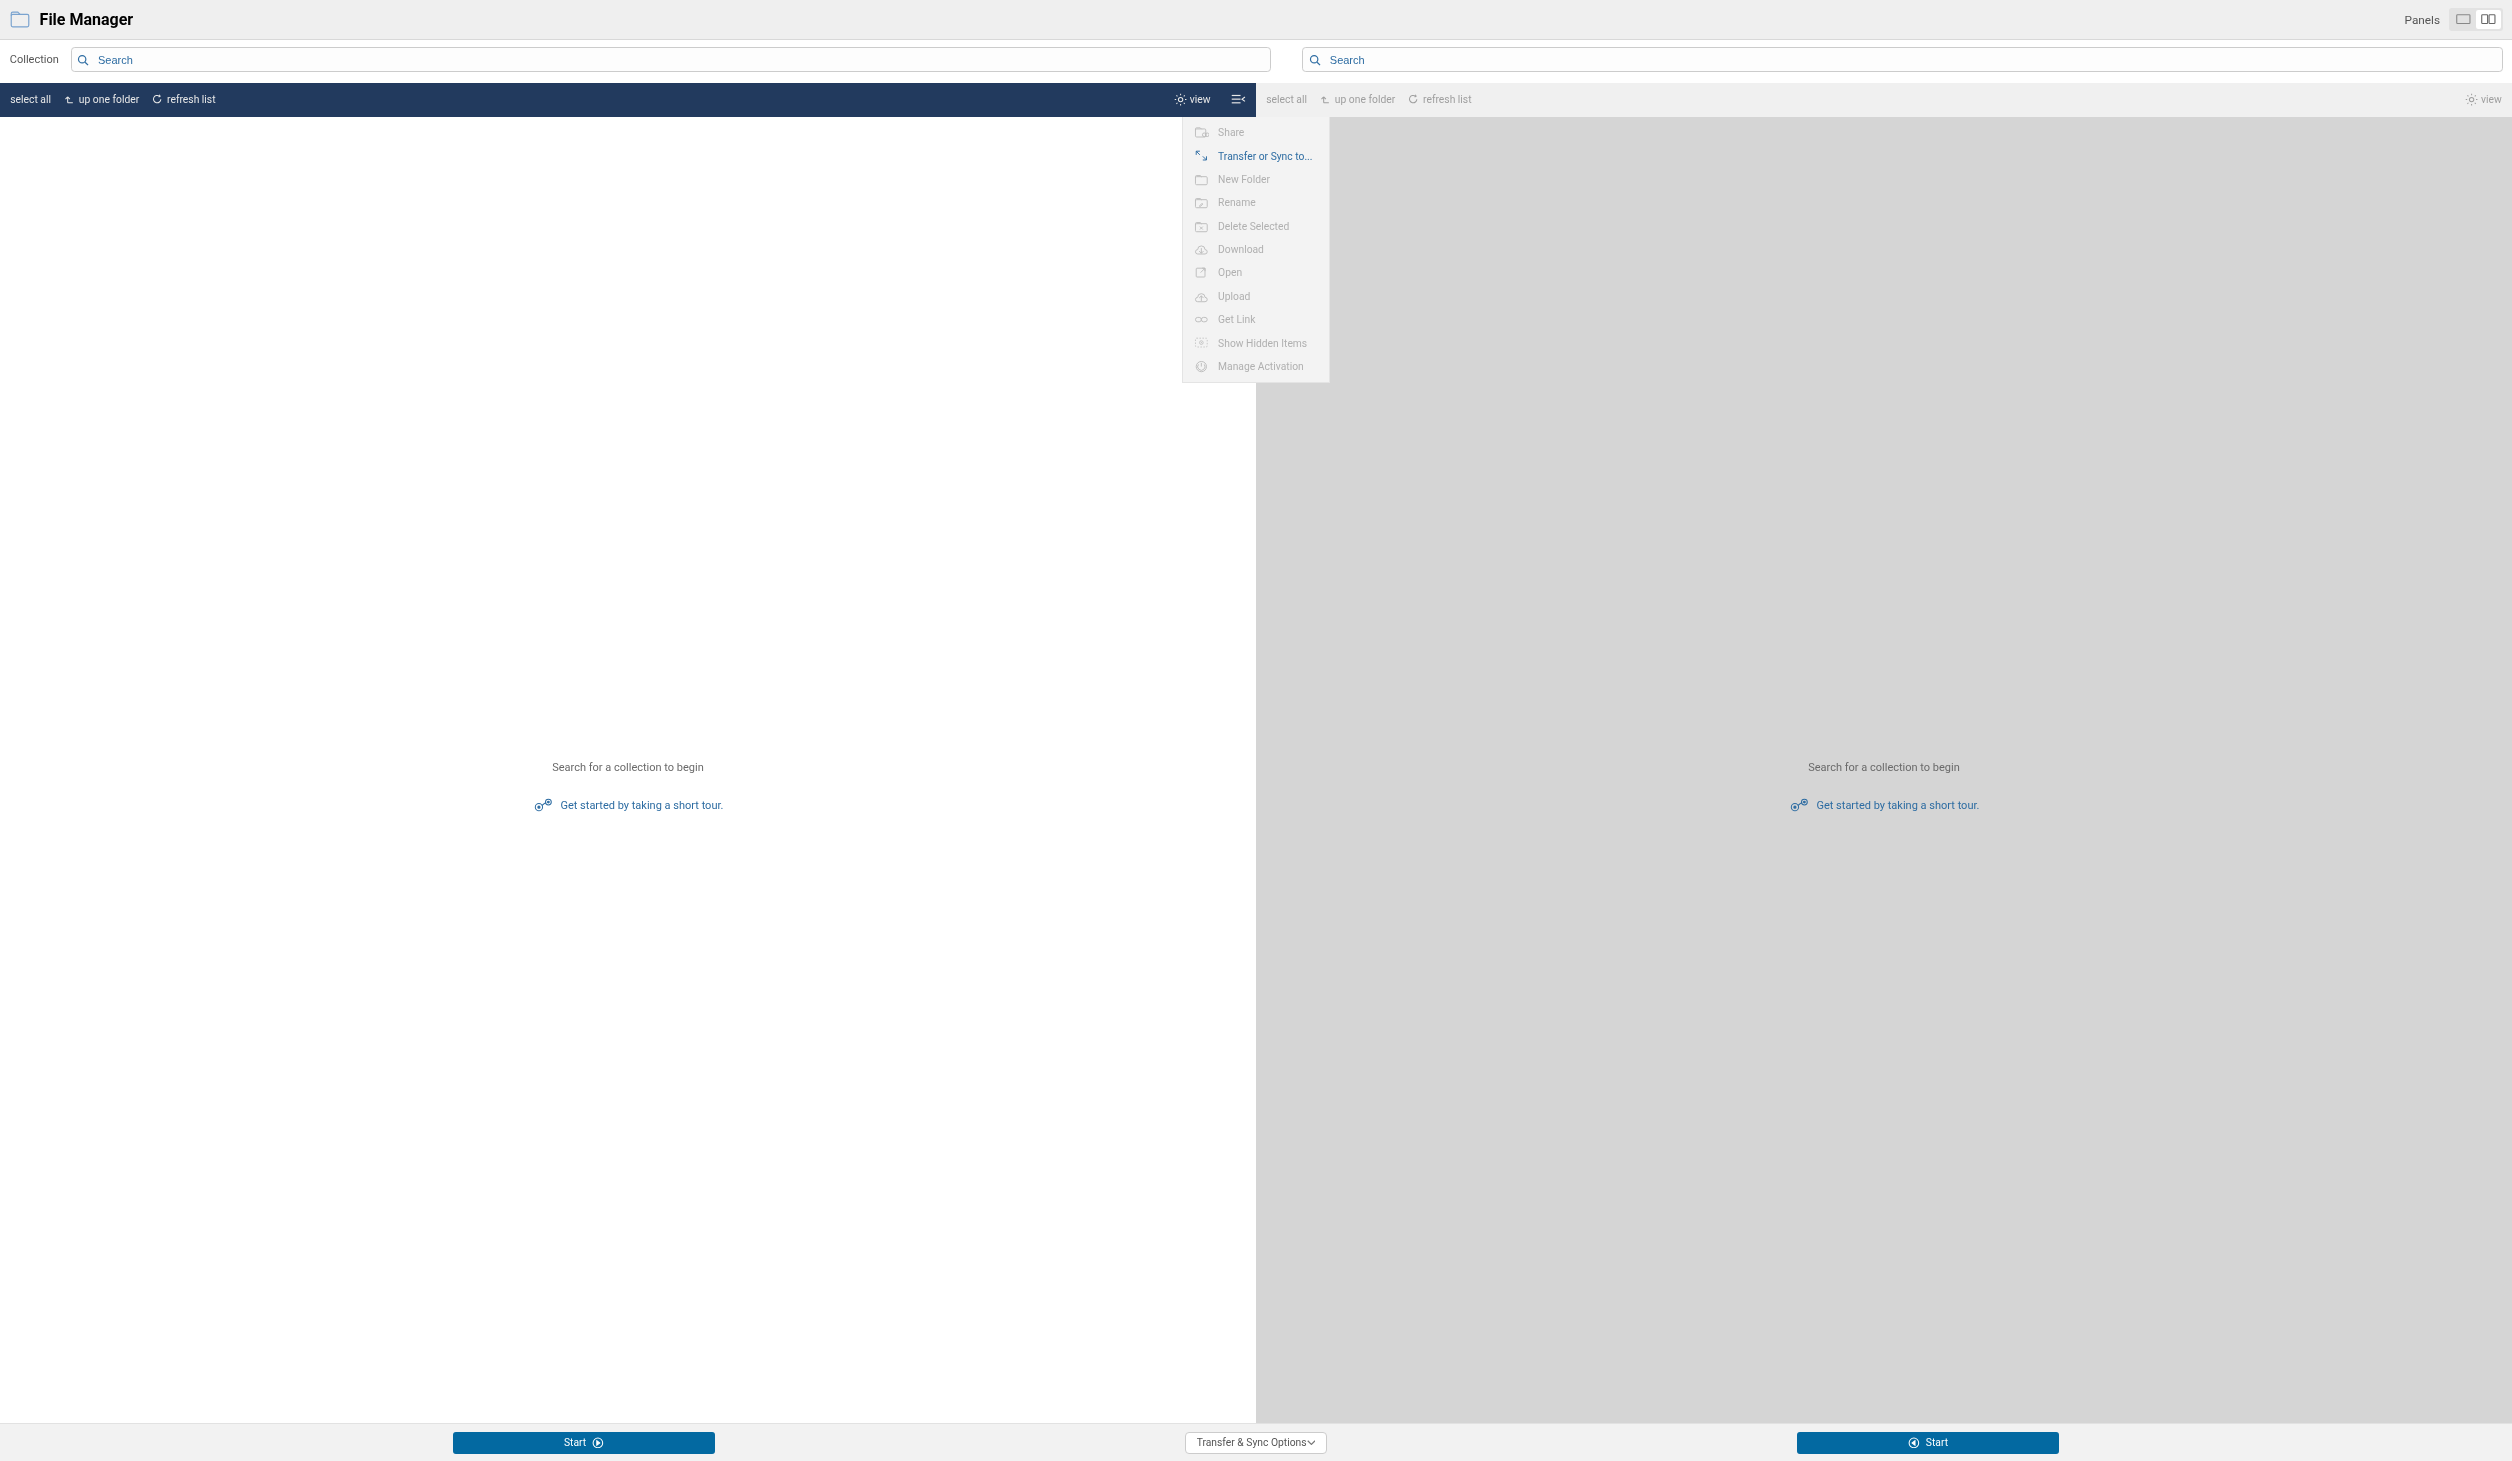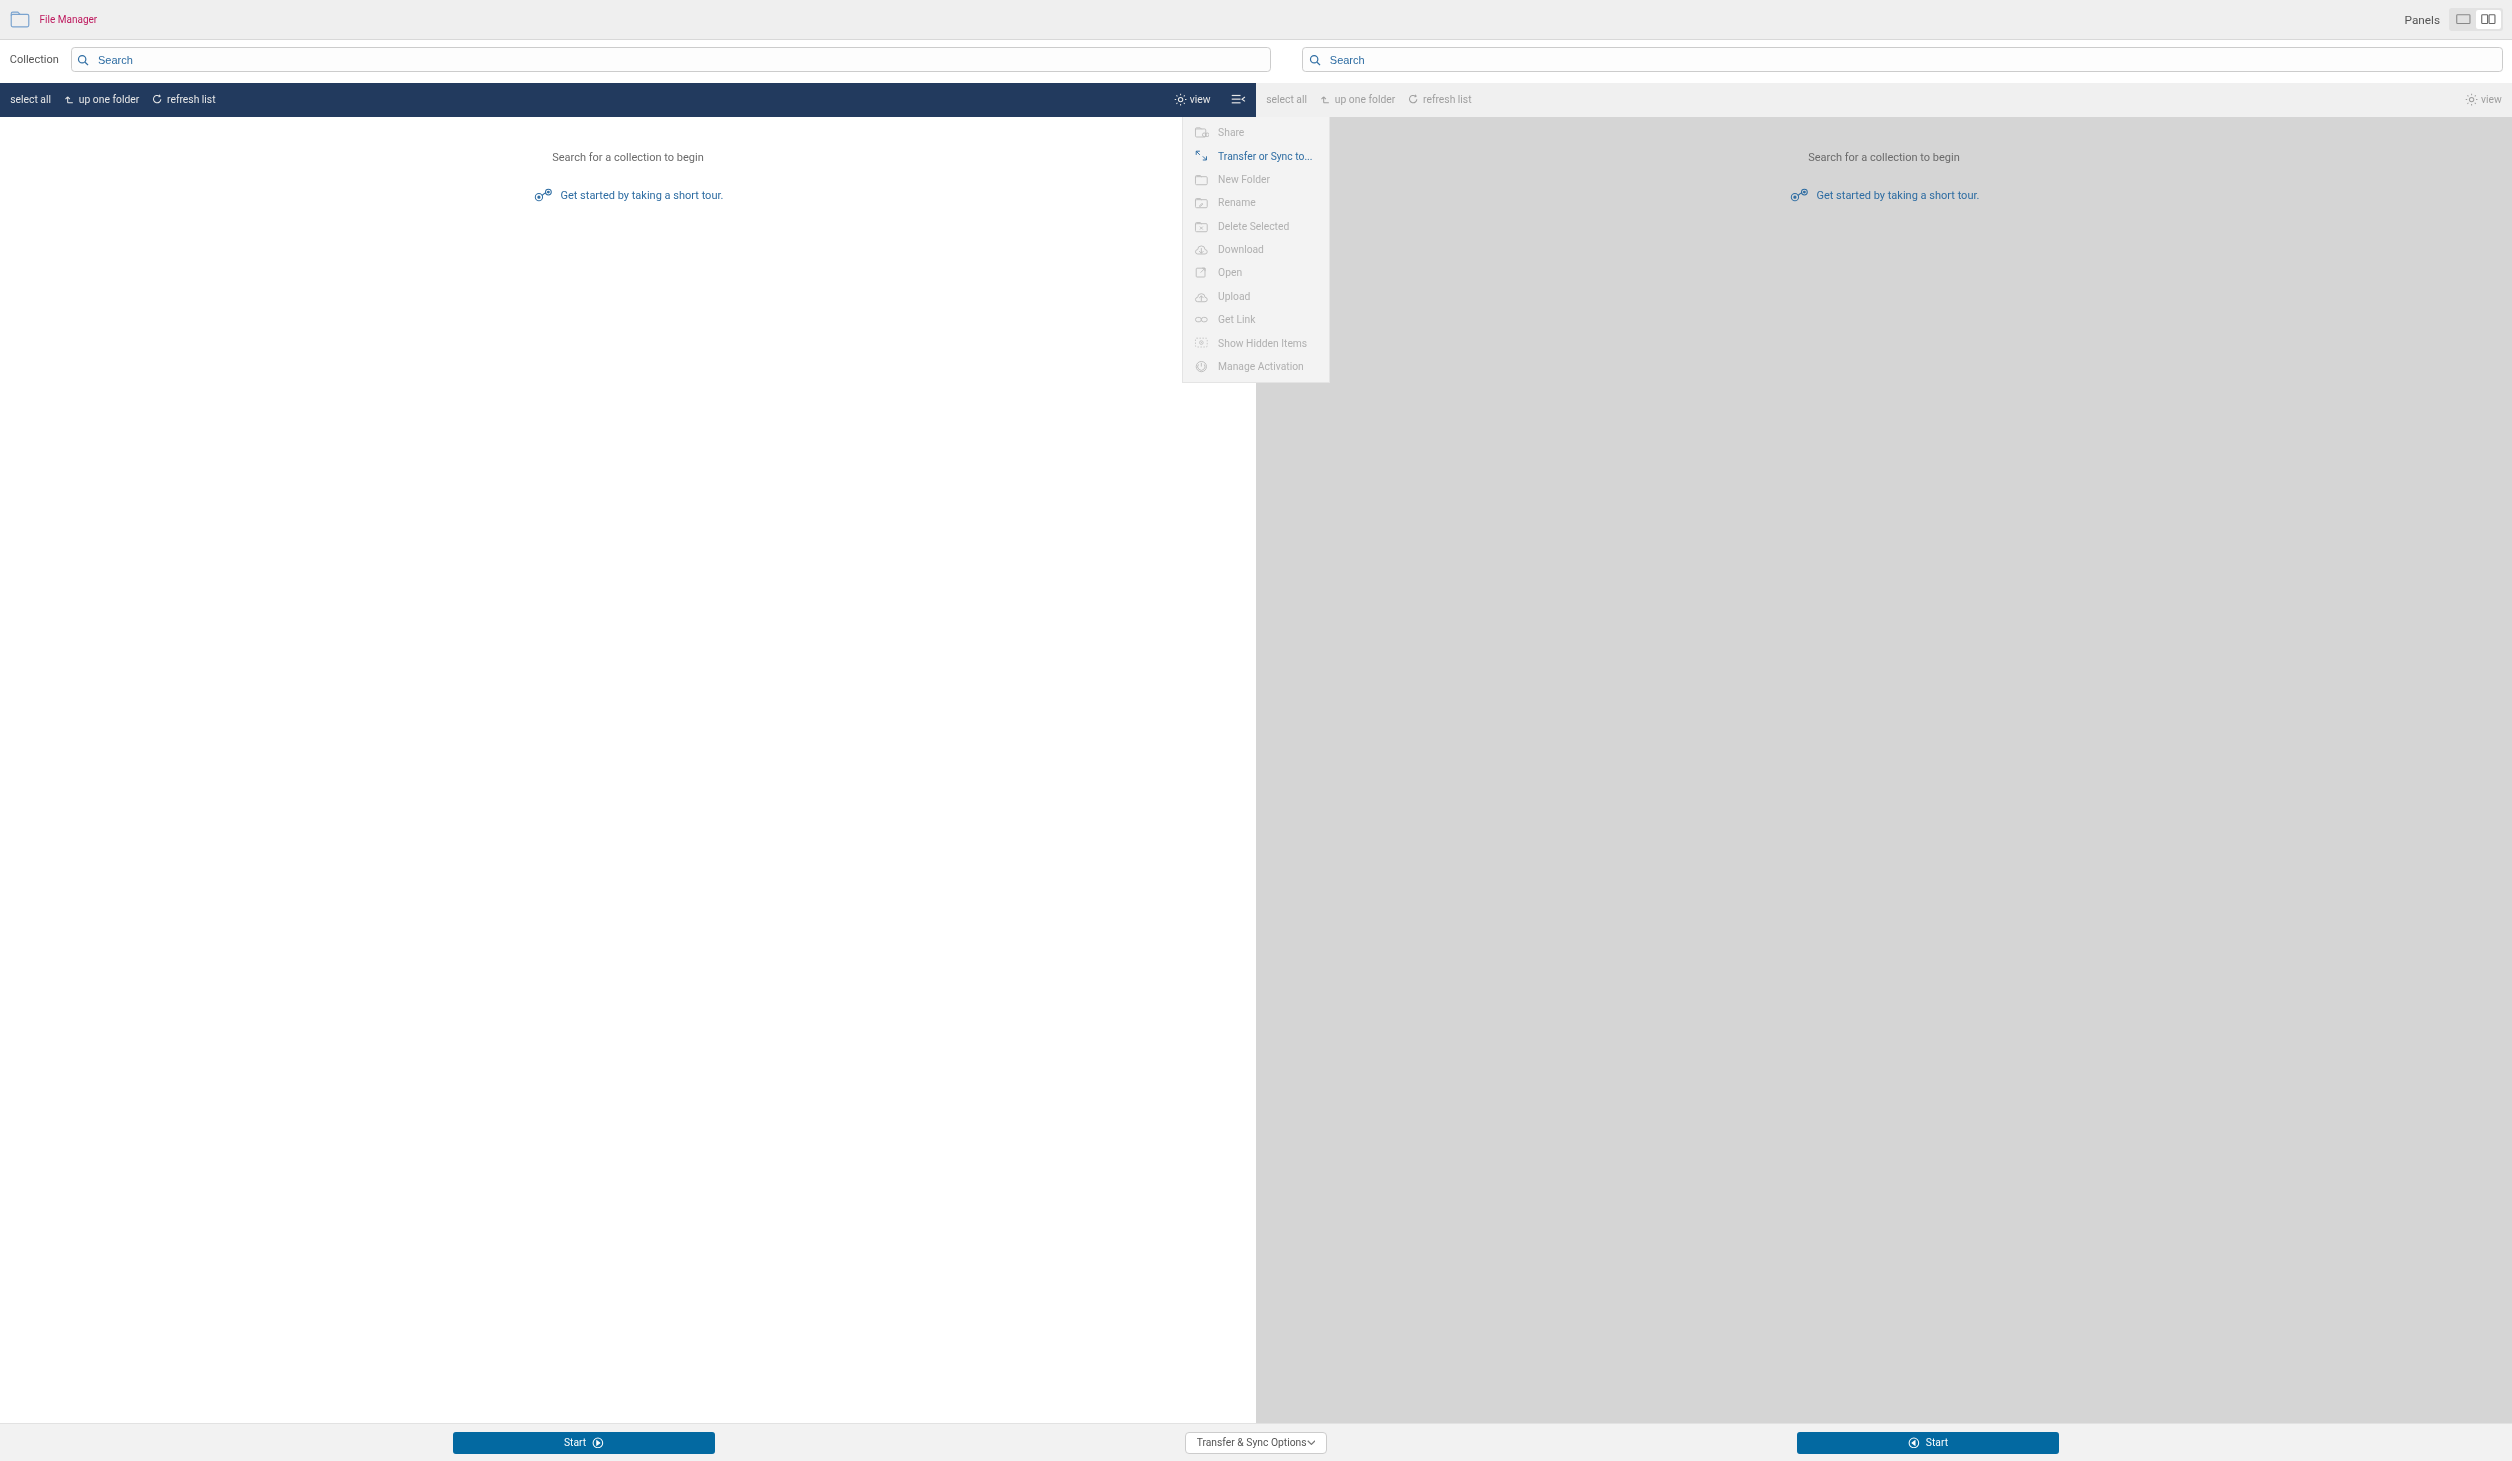--- a/index.html
+++ b/index.html
@@ -9,21 +9,21 @@
   
   .app-header {
     height: 40px;
     background: #efefef;
     border-bottom: 0.7px solid #d8d8d8;
     display: flex;
     align-items: center;
     padding: 0 8.8px;
   }
   .app-logo { width: 22px; height: 20.6px; display:flex; align-items:center; justify-content:center; }
-  .app-title { font-size: 10px; color: #be185d; margin-left: 8.8px; font-weight: 400; }
+  .app-title { font-size: 16px; color: #000000; margin-left: 8.8px; font-weight: 700; }
   .header-spacer { flex: 1; }
   .panels-label { font-size: 11.8px; color: #555; margin-right: 8.8px; }
   .panel-toggle-group { display:flex; background:#e2e2e2; border-radius:2.9px; padding:2.2px; gap:0; }
   .panel-toggle-btn { width:25px; height:19px; display:flex; align-items:center; justify-content:center; border-radius:2.2px; cursor:pointer; }
   .panel-toggle-btn.active { background:#fff; }
 
   
   .fields-block { padding: 7.3px 8.8px 4.4px 8.8px; background:#fff; }
   .field-row { display:flex; align-items:center; gap:11.8px; margin-bottom:5.9px; }
   .field-label { width:50px; text-align:right; font-size:11px; color:#555; flex-shrink:0; }
@@ -47,21 +47,21 @@
   }
   .toolbar.active { background:#223a5e; color:#e8e8e8; }
   .toolbar.inactive { background:#f0f0f0; color:#9e9e9e; }
   .tb-btn { display:flex; align-items:center; gap:4.4px; cursor:pointer; }
   .tb-spacer { flex:1; }
   .tb-view { display:flex; align-items:flex-end; gap:3px; cursor:pointer; }
   .tb-menu-btn { cursor:pointer; margin-left:7.3px; display:flex; align-items:center; }
 
   
   .panes { flex:1; display:flex; min-height:0; position:relative; }
-  .pane { flex:1; display:flex; position:relative; overflow:hidden; }
+  .pane { flex:1; display:flex; position:relative; overflow:hidden;align-items:center; }
   .pane-left { background:#fff; }
   .pane-right { background:#d5d5d5; }
   .pane-empty { flex:1; display:flex; flex-direction:column; align-items:center; padding-top:34px; }
   .empty-text { color:#6a6a6a; font-size:11px; margin-bottom:23.5px; }
   .tour-link { display:flex; align-items:center; gap:7.3px; color:#2d6ca2; font-size:11px; cursor:pointer; }
 
   
   .center-menu {
     position:absolute; left:50%; top:0; transform:translateX(-50%);
     width:148px; background:#f3f3f3; border:0.7px solid #e4e4e4; border-top:none;

